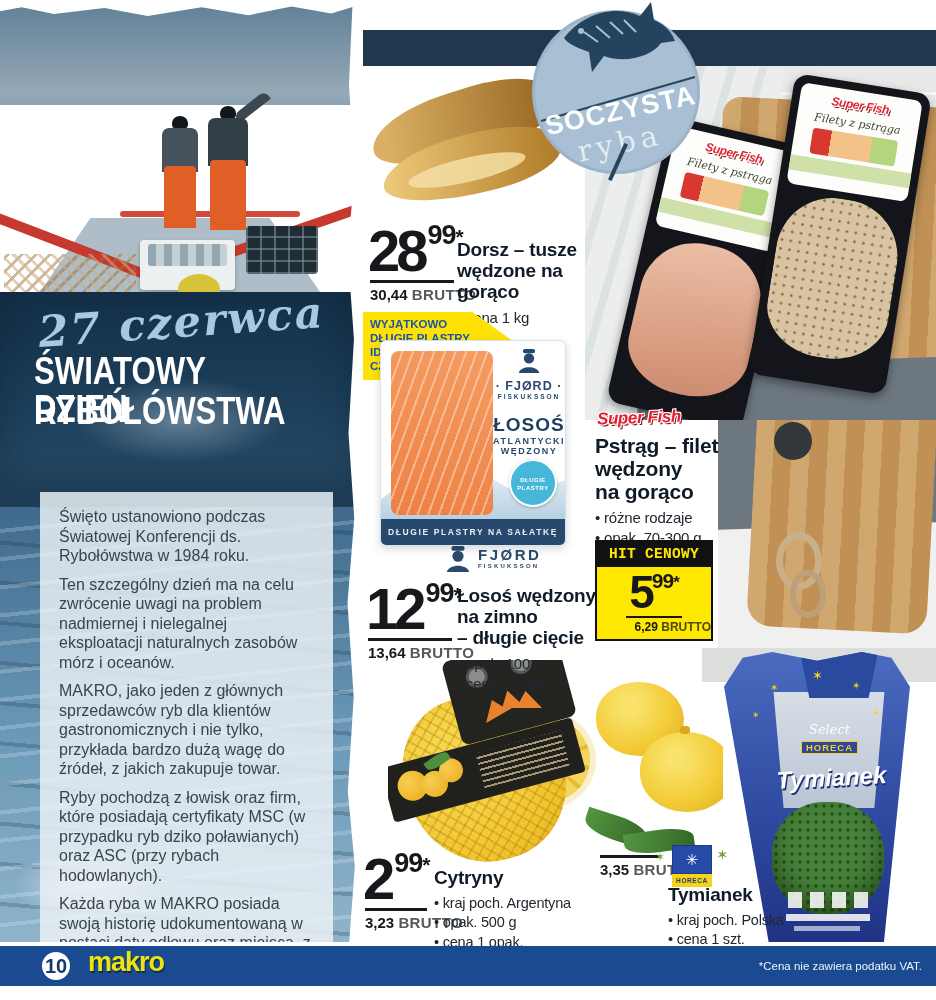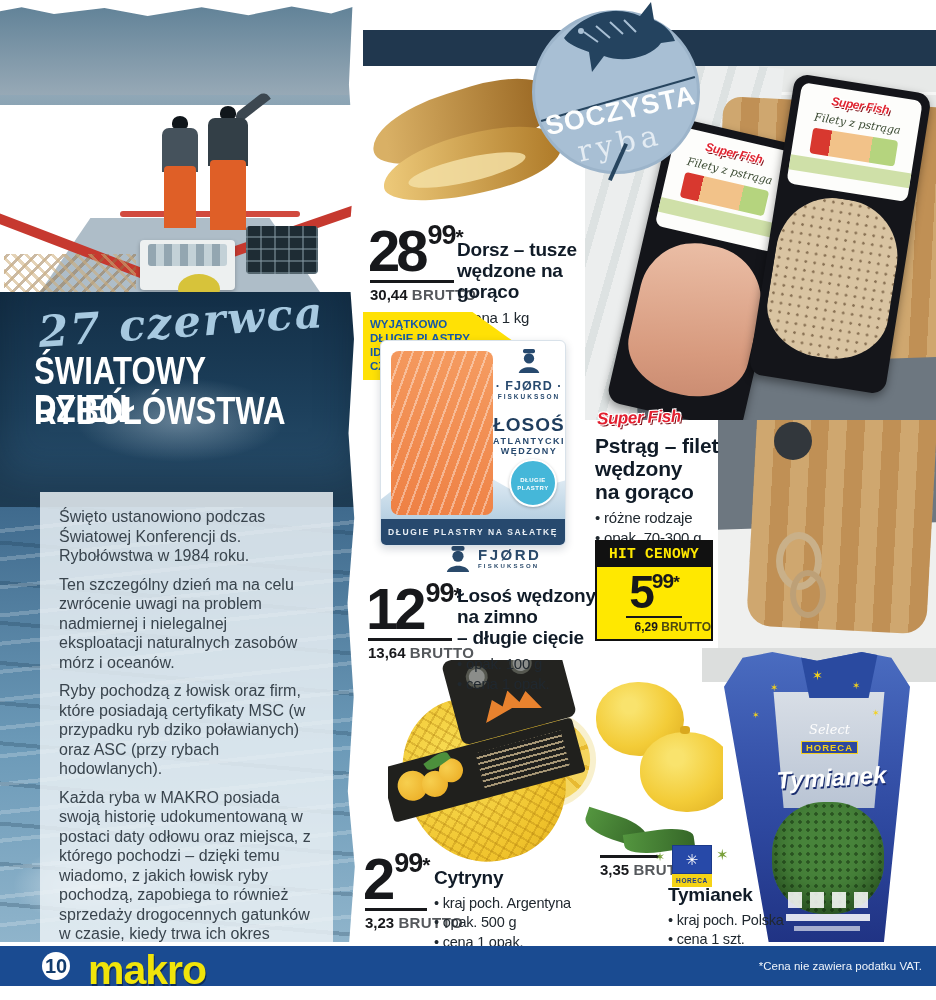--- a/index.html
+++ b/index.html
@@ -233,21 +233,21 @@
   .horeca-logo { left:672px; top:845px; width:40px; height:42px; z-index:22; text-align:center; }
   .hl-top { height:29px; background:#2749a8; border:1px solid #1c3a8a; color:#fff; font-size:15px; line-height:27px; }
   .hl-band { height:13px; background:#f5d316; color:#1c3a8a; font-size:6.5px; font-weight:700;
          line-height:13px; letter-spacing:.6px; }
   .green-star { position:absolute; color:#7aa13c; z-index:22; }
 
   
   .bottom-bar { left:0; top:946px; width:936px; height:40px; background:#1a4b91; z-index:40; }
   .page-circle { left:42px; top:6px; width:28px; height:28px; border-radius:50%; background:#fff;
          color:#123c6e; font-size:20px; font-weight:700; text-align:center; line-height:28px; }
-  .makro-logo { left:88px; top:1px; font-size:41px; font-weight:700; color:#f0e40a; letter-spacing:-1px;
+  .makro-logo { left:88px; top:1px; font-size:27px; font-weight:700; color:#f0e40a; letter-spacing:-1px;
          text-shadow:1px 2px 0 #0d2c5a; }
   .footnote { right:14px; top:14px; font-size:11.5px; color:#eef3fa; }
 </style>
 </head>
 <body>
 
 <div id="page">
 
   <div class="abs" id="left-photo">
     <div class="abs sky"></div>
@@ -278,20 +278,21 @@
     <div class="abs waves"></div>
     <div class="abs foam"></div>
 
     <div class="abs date-script">27 czerwca</div>
     <div class="abs big-title" style="top:352px">ŚWIATOWY DZIEŃ</div>
     <div class="abs big-title" style="top:392px">RYBOŁÓWSTWA</div>
 
     <div class="abs info-panel">
       <p>Święto ustanowiono podczas Światowej Konferencji ds. Rybołówstwa w 1984 roku.</p>
       <p>Ten szczególny dzień ma na celu zwrócenie uwagi na problem nadmiernej i nielegalnej eksploatacji naturalnych zasobów mórz i oceanów.</p>
+      <p>MAKRO, jako jeden z głównych sprzedawców ryb dla klientów gastronomicznych i nie tylko, przykłada bardzo dużą wagę do źródeł, z jakich zakupuje towar.</p>
       <p>Ryby pochodzą z łowisk oraz firm, które posiadają certyfikaty MSC (w przypadku ryb dziko poławianych) oraz ASC (przy rybach hodowlanych).</p>
       <p>Każda ryba w MAKRO posiada swoją historię udokumentowaną w postaci daty odłowu oraz miejsca, z którego pochodzi – dzięki temu wiadomo, z jakich łowisk ryby pochodzą, zapobiega to również sprzedaży drogocennych gatunków w czasie, kiedy trwa ich okres ochronny – rozrodczy.</p>
     </div>
     <div class="abs torn-right"></div>
   </div>
   <div class="abs torn-top"></div>
 
   <div class="abs navy-band"></div>
 
   <div class="abs badge">

